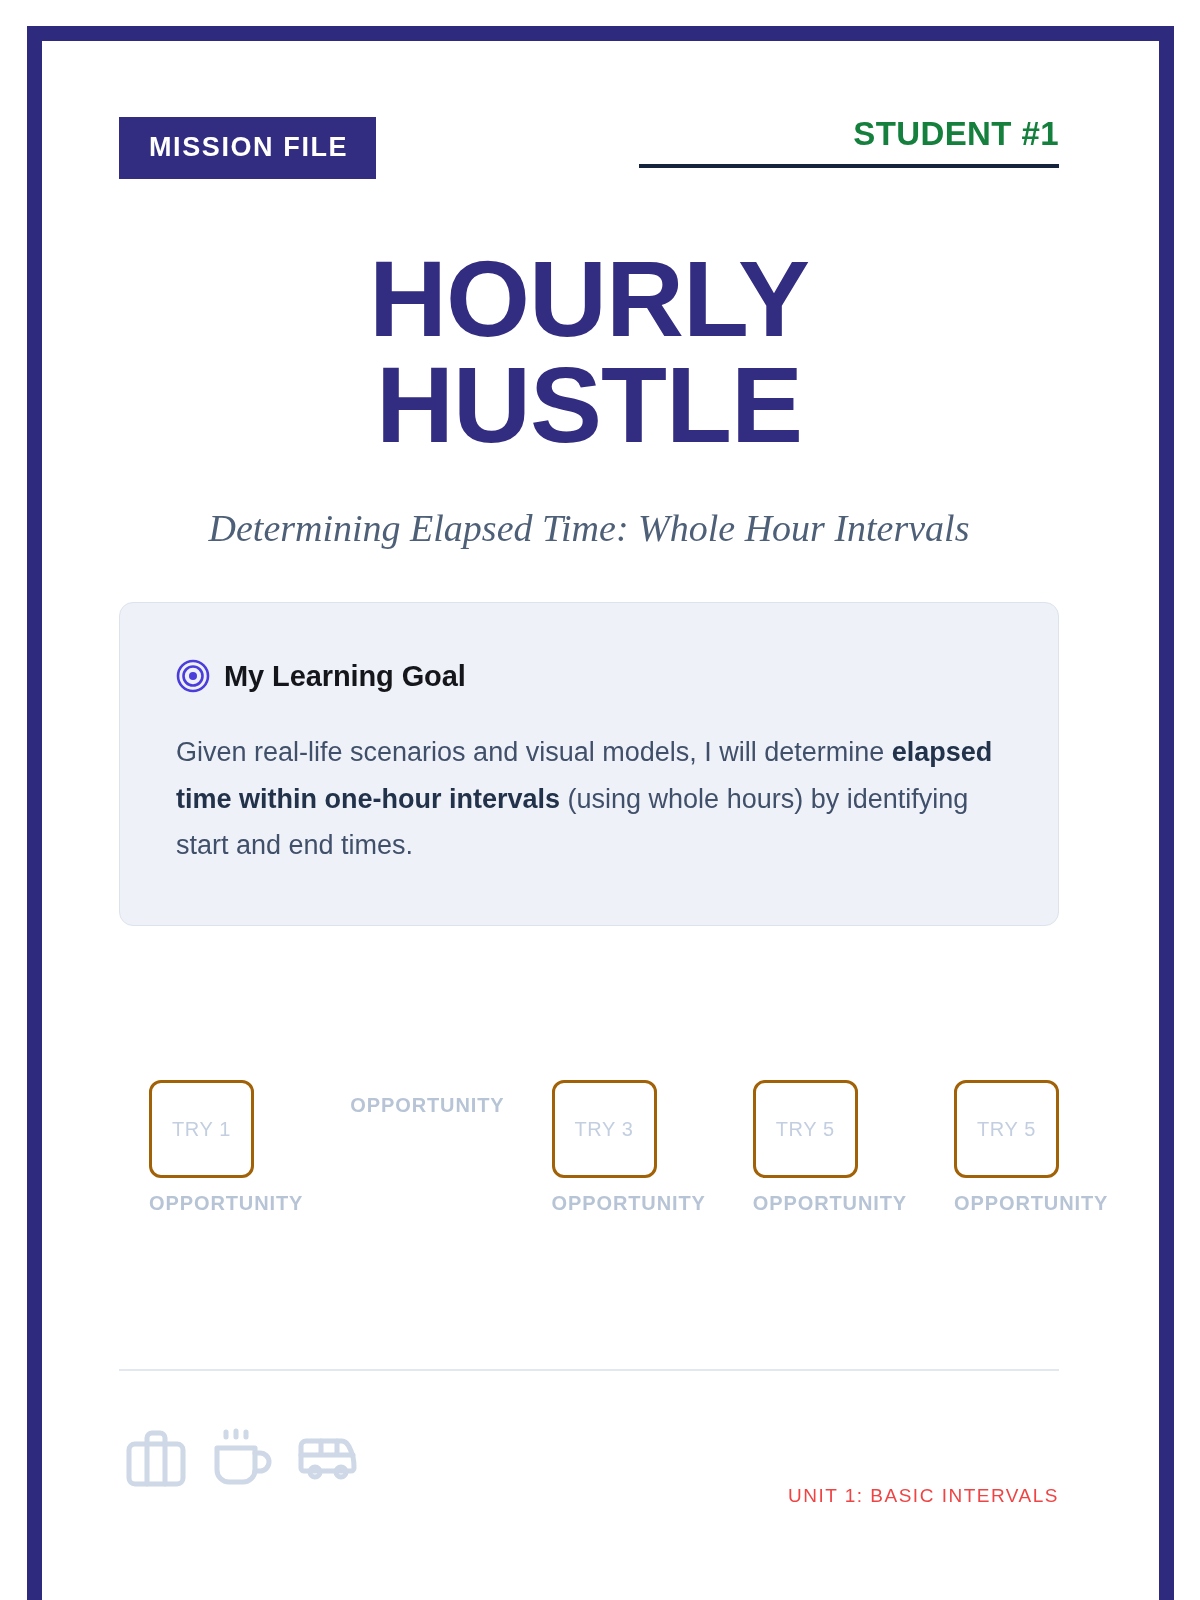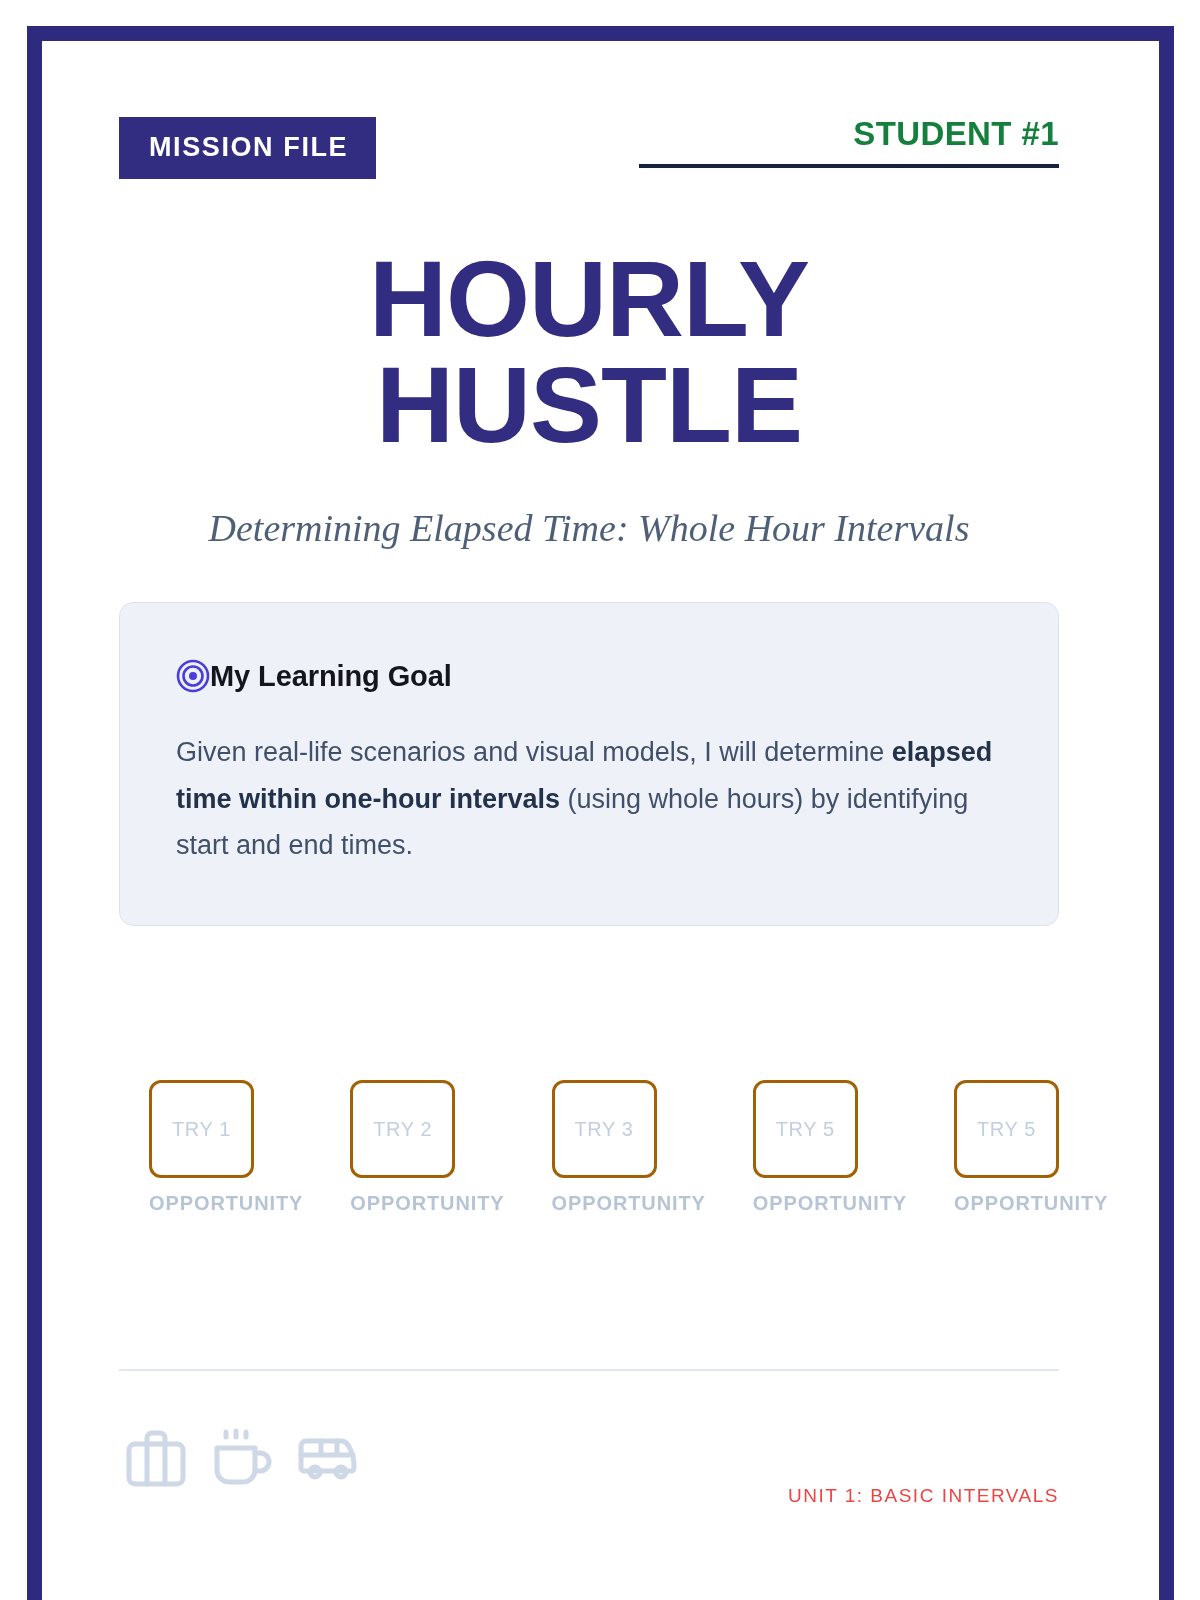--- a/index.html
+++ b/index.html
@@ -127,21 +127,21 @@
     height: 324px;
     background: #eef1f7;
     border: 1px solid #dde3ed;
     border-radius: 14px;
     padding: 56px 56px 0 56px;
   }
 
   .goal-head {
     display: flex;
     align-items: center;
-    gap: 0;
+    gap: 14px;
     margin-bottom: 36px;
   }
 
   .goal-icon { width: 34px; height: 34px; display: block; flex: none; }
 
   .goal-title {
     font-size: 29px;
     font-weight: bold;
     color: #14161c;
     letter-spacing: -0.1px;
@@ -271,21 +271,20 @@
     </div>
 
     <div class="try-row">
 
       <div class="try-cell">
         <div class="try-box">TRY 1</div>
         <div class="try-caption">OPPORTUNITY</div>
       </div>
 
       <div class="try-cell">
-        <div class="try-box">TRY 2</div>
         <div class="try-caption">OPPORTUNITY</div>
       </div>
 
       <div class="try-cell">
         <div class="try-box">TRY 3</div>
         <div class="try-caption">OPPORTUNITY</div>
       </div>
 
       <div class="try-cell">
         <div class="try-box">TRY 5</div>

